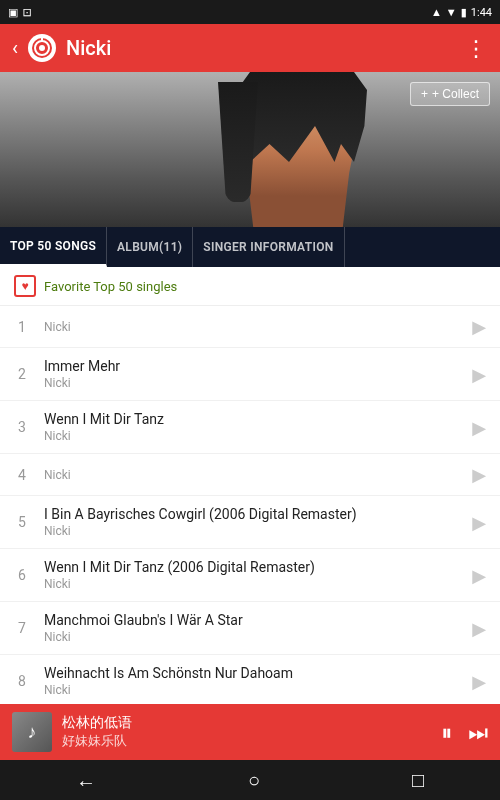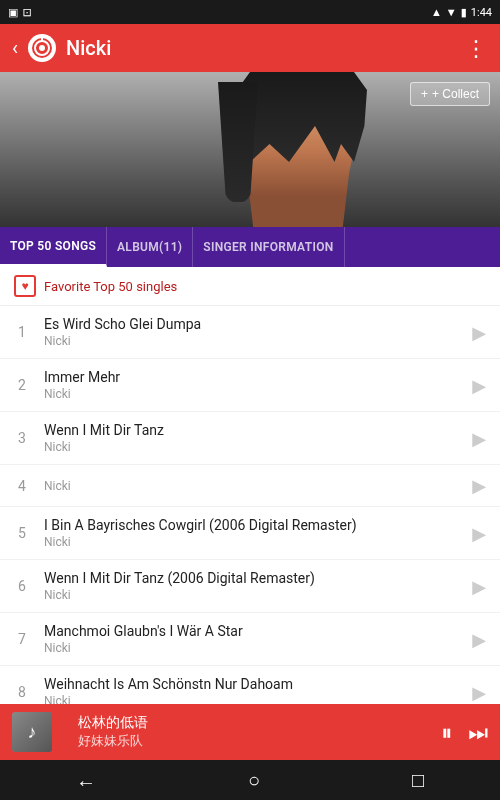--- a/index.html
+++ b/index.html
@@ -73,21 +73,21 @@
       border-radius: 3px;
       font-size: 12px;
       cursor: pointer;
       display: flex; align-items: center; gap: 4px;
     }
 
     
     .tabs-bar {
       width: 100%;
       height: 40px;
-      background: #4c1d95;
+      background: #0f172a;
       display: flex;
       align-items: stretch;
       overflow: hidden;
     }
     .tab {
       display: flex;
       align-items: center;
       justify-content: center;
       padding: 0 10px;
       color: rgba(255,255,255,0.75);
@@ -121,21 +121,21 @@
     }
     .fav-icon {
       width: 22px; height: 22px;
       border: 2px solid #e53935;
       border-radius: 3px;
       display: flex; align-items: center; justify-content: center;
       color: #e53935;
       font-size: 12px;
     }
     .fav-label {
-      color: #b91c1c;
+      color: #4d7c0f;
       font-size: 13px;
     }
 
     
     .song-item {
       display: flex;
       align-items: center;
       padding: 10px 14px 10px 10px;
       border-bottom: 1px solid #f0f0f0;
       cursor: pointer;
@@ -178,21 +178,21 @@
     }
     .np-thumb {
       width: 40px; height: 40px;
       background: linear-gradient(135deg, #888 0%, #555 100%);
       border-radius: 3px;
       flex-shrink: 0;
       display: flex; align-items: center; justify-content: center;
       color: #fff;
       font-size: 18px;
     }
-    .np-info { flex: 1; margin-left: 16px; }
+    .np-info { flex: 1; }
     .np-title { color: #fff; font-size: 14px; font-weight: 500; }
     .np-artist { color: rgba(255,255,255,0.8); font-size: 13px; }
     .np-controls { display: flex; align-items: center; gap: 16px; }
     .np-btn { color: #fff; font-size: 22px; cursor: pointer; }
 
     
     .bottom-nav {
       position: absolute;
       bottom: 0; left: 0; right: 0;
       height: 40px;
@@ -267,21 +267,20 @@
 
   <div class="favorites-header">
     <div class="fav-icon">♥</div>
     <span class="fav-label">Favorite Top 50 singles</span>
   </div>
 
   <div id="songs-container">
       <div class="song-item">
       <span class="song-number">1</span>
       <div class="song-info">
-        <div class="song-title">Es Wird Scho Glei Dumpa</div>
         <div class="song-artist">Nicki</div>
       </div>
       <span class="song-play-icon">▶</span>
     </div>
       <div class="song-item">
       <span class="song-number">2</span>
       <div class="song-info">
         <div class="song-title">Immer Mehr</div>
         <div class="song-artist">Nicki</div>
       </div>

